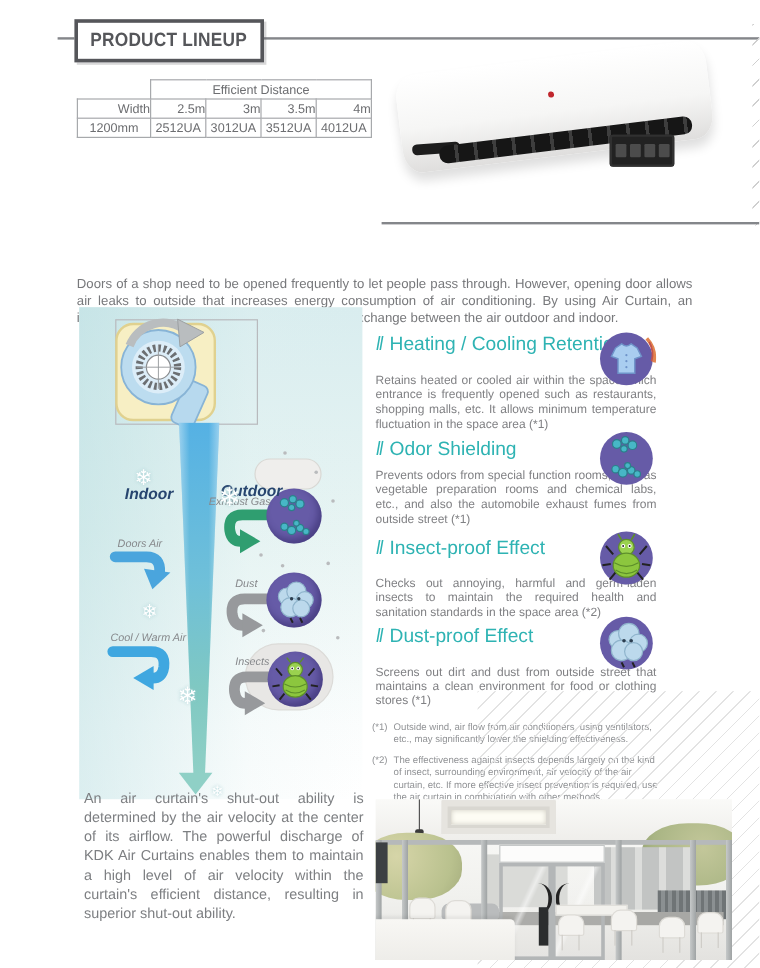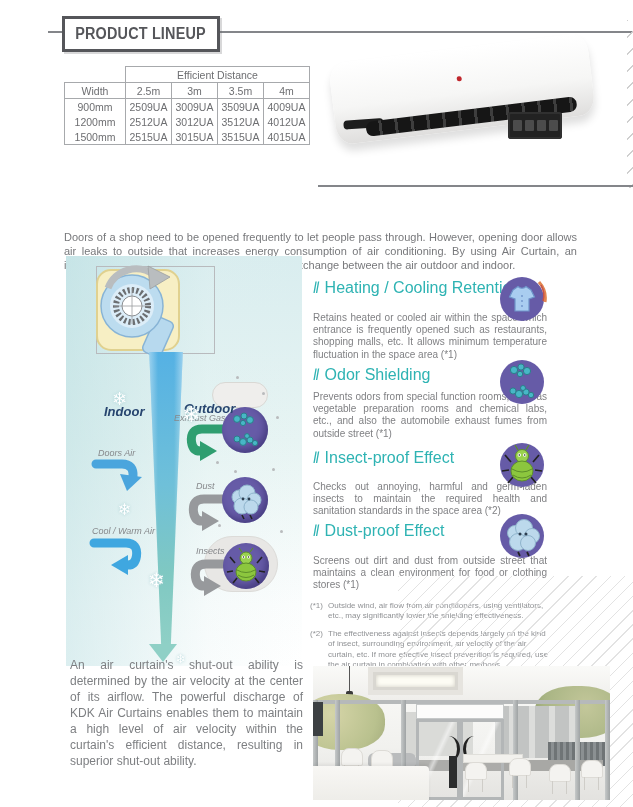--- a/index.html
+++ b/index.html
@@ -18,21 +18,21 @@
   .hdr-text{font-weight:bold;font-size:16px;color:#55565a;white-space:nowrap;
             transform:scaleX(.9);letter-spacing:.2px;}
 
   
   .lineup-table{position:absolute;left:64px;top:66px;border-collapse:collapse;
                 font-size:10.5px;color:#6d6e71;text-align:center;}
   .lineup-table td,.lineup-table th{padding:0;font-weight:normal;height:15px;}
   .col-w{width:60px;} .col-m{width:45px;}
   .t-corner{border:none;}
   .t-group{border:1px solid #a7a9ac;}
-  .t-head{border:1px solid #a7a9ac;height:16px;}
+  .t-head{border:1px solid #a7a9ac;height:16px;text-align:right;}
   .lineup-table tbody td{border-left:1px solid #a7a9ac;border-right:1px solid #a7a9ac;}
   .lineup-table tbody tr:last-child td{border-bottom:1px solid #a7a9ac;}
 
   
   .unit-wrap{position:absolute;left:330px;top:36px;width:282px;height:122px;}
   .unit-body{position:absolute;left:2px;top:12px;width:260px;height:82px;
              background:linear-gradient(180deg,#ffffff 0%,#f6f6f5 55%,#dfdedd 100%);
              border-radius:16px/20px;transform:rotate(-7deg);
              box-shadow:0 7px 9px rgba(0,0,0,.13);}
   .unit-grille{position:absolute;left:30px;bottom:5px;width:212px;height:15px;border-radius:7px;
@@ -175,39 +175,25 @@
       <tr>
         <th class="t-head col-w">Width</th>
         <th class="t-head col-m">2.5m</th>
         <th class="t-head col-m">3m</th>
         <th class="t-head col-m">3.5m</th>
         <th class="t-head col-m">4m</th>
       </tr>
     </thead>
     <tbody>
         <tr>
-          <td class="col-w">900mm</td>
-          <td class="col-m">2509UA</td>
-          <td class="col-m">3009UA</td>
-          <td class="col-m">3509UA</td>
-          <td class="col-m">4009UA</td>
-        </tr>
-        <tr>
           <td class="col-w">1200mm</td>
           <td class="col-m">2512UA</td>
           <td class="col-m">3012UA</td>
           <td class="col-m">3512UA</td>
           <td class="col-m">4012UA</td>
-        </tr>
-        <tr>
-          <td class="col-w">1500mm</td>
-          <td class="col-m">2515UA</td>
-          <td class="col-m">3015UA</td>
-          <td class="col-m">3515UA</td>
-          <td class="col-m">4015UA</td>
         </tr>
       </tbody>
   </table>
 
   <div class="unit-wrap">
     <div class="unit-body">
       <span class="unit-grille2"></span>
       <span class="unit-grille"></span>
       <span class="unit-logo"></span>
     </div>

